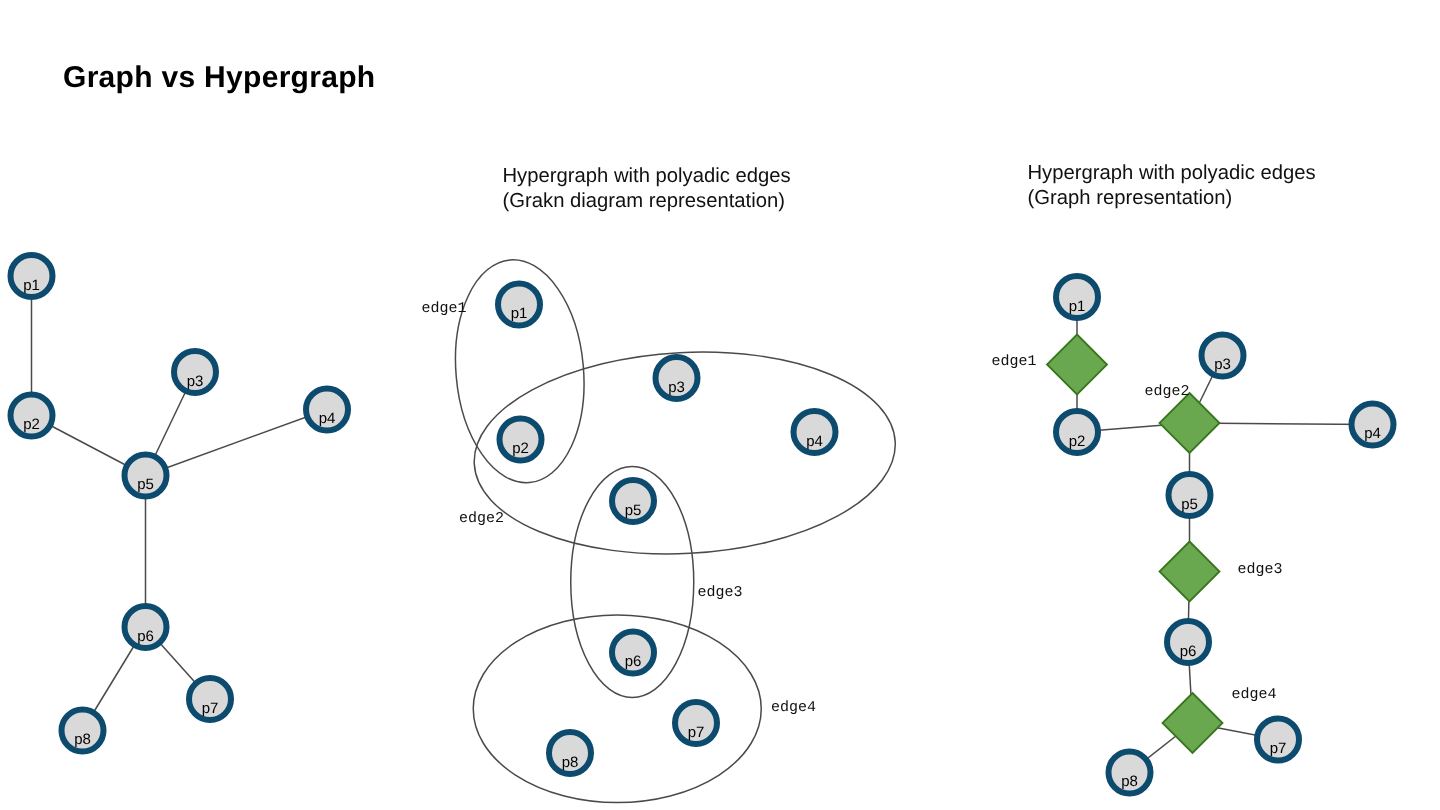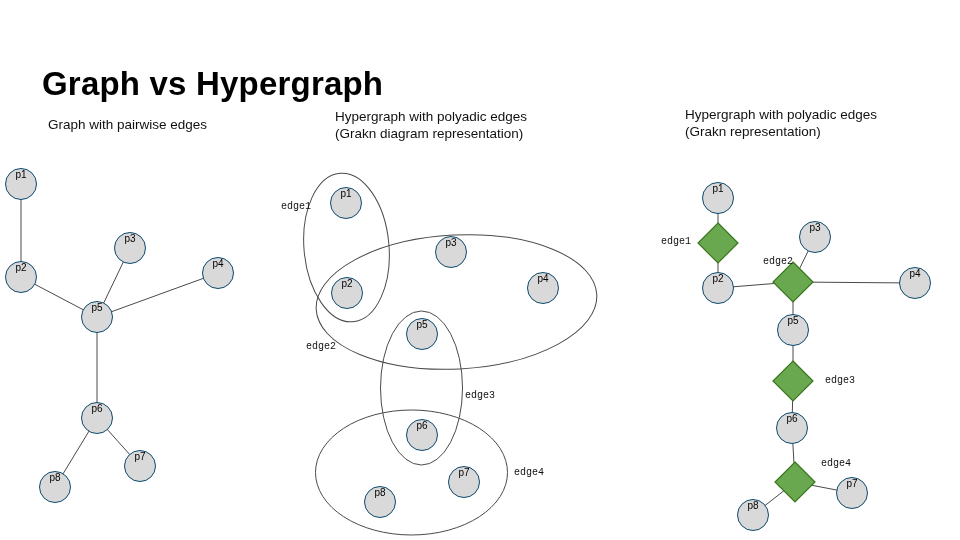--- a/index.html
+++ b/index.html
@@ -2,62 +2,61 @@
 <html><head>
 <meta charset="utf-8">
 <style>
   * { box-sizing: border-box; }
   html,body { margin:0; padding:0; background:#ffffff; }
   body { font-family:"Liberation Sans", sans-serif; color:#000; }
   .canvas { position:relative; width:960px; height:540px; background:#ffffff; overflow:hidden; }
 
   .page-title {
     position:absolute; left:42px; top:41px;
-    font-size:33px; font-weight:bold; letter-spacing:0.2px;margin-top:24px;
+    font-size:20px; font-weight:bold; letter-spacing:0.2px;
   }
   .panel-title {
     position:absolute; font-size:13.5px; line-height:17px; color:#111;
     white-space:nowrap;
   }
   .pt-graph { left:48px; top:116px; }
   .pt-venn  { left:335px; top:108px; }
   .pt-grakn { left:685px; top:106px; }
 
   svg.layer { position:absolute; left:0; top:0; width:960px; height:540px; }
   .layer line    { stroke:#4a4a4a; stroke-width:1; }
   .layer ellipse { stroke:#4a4a4a; stroke-width:1; fill:none; }
   .layer polygon { stroke:#38761d; stroke-width:1.2; }
 
   .node {
     position:absolute; width:32px; height:32px; border-radius:50%;
-    background:#d9d9d9; border:1px solid #0c4a6e;
-    display:flex; align-items:flex-start; justify-content:center;
+    background:#d9d9d9; border:4px solid #0c4a6e;
+    display:flex; align-items:flex-end; justify-content:center;
     font-size:10px; color:#000;
   }
   .edge-label {
     position:absolute; font-size:10px; color:#111; white-space:nowrap;font-family:Liberation Mono, monospace;
   }
 </style>
 </head>
 <body>
 
 <div class="canvas">
 
   <div class="page-title">Graph vs Hypergraph</div>
 
-  <div class="panel-title pt-graph">Graph with pairwise edges</div>
 
   <div class="panel-title pt-venn">
     <div>Hypergraph with polyadic edges</div>
     <div>(Grakn diagram representation)</div>
   </div>
 
   <div class="panel-title pt-grakn">
     <div>Hypergraph with polyadic edges</div>
-    <div>(Grakn representation)</div>
+    <div>(Graph representation)</div>
   </div>
 
   <svg class="layer">
 
     <g>
       <line x1="21" y1="184" x2="21" y2="277"></line>
       <line x1="21" y1="277" x2="97" y2="317"></line>
       <line x1="130" y1="248" x2="97" y2="317"></line>
       <line x1="218" y1="273" x2="97" y2="317"></line>
       <line x1="97" y1="317" x2="97" y2="418"></line>

